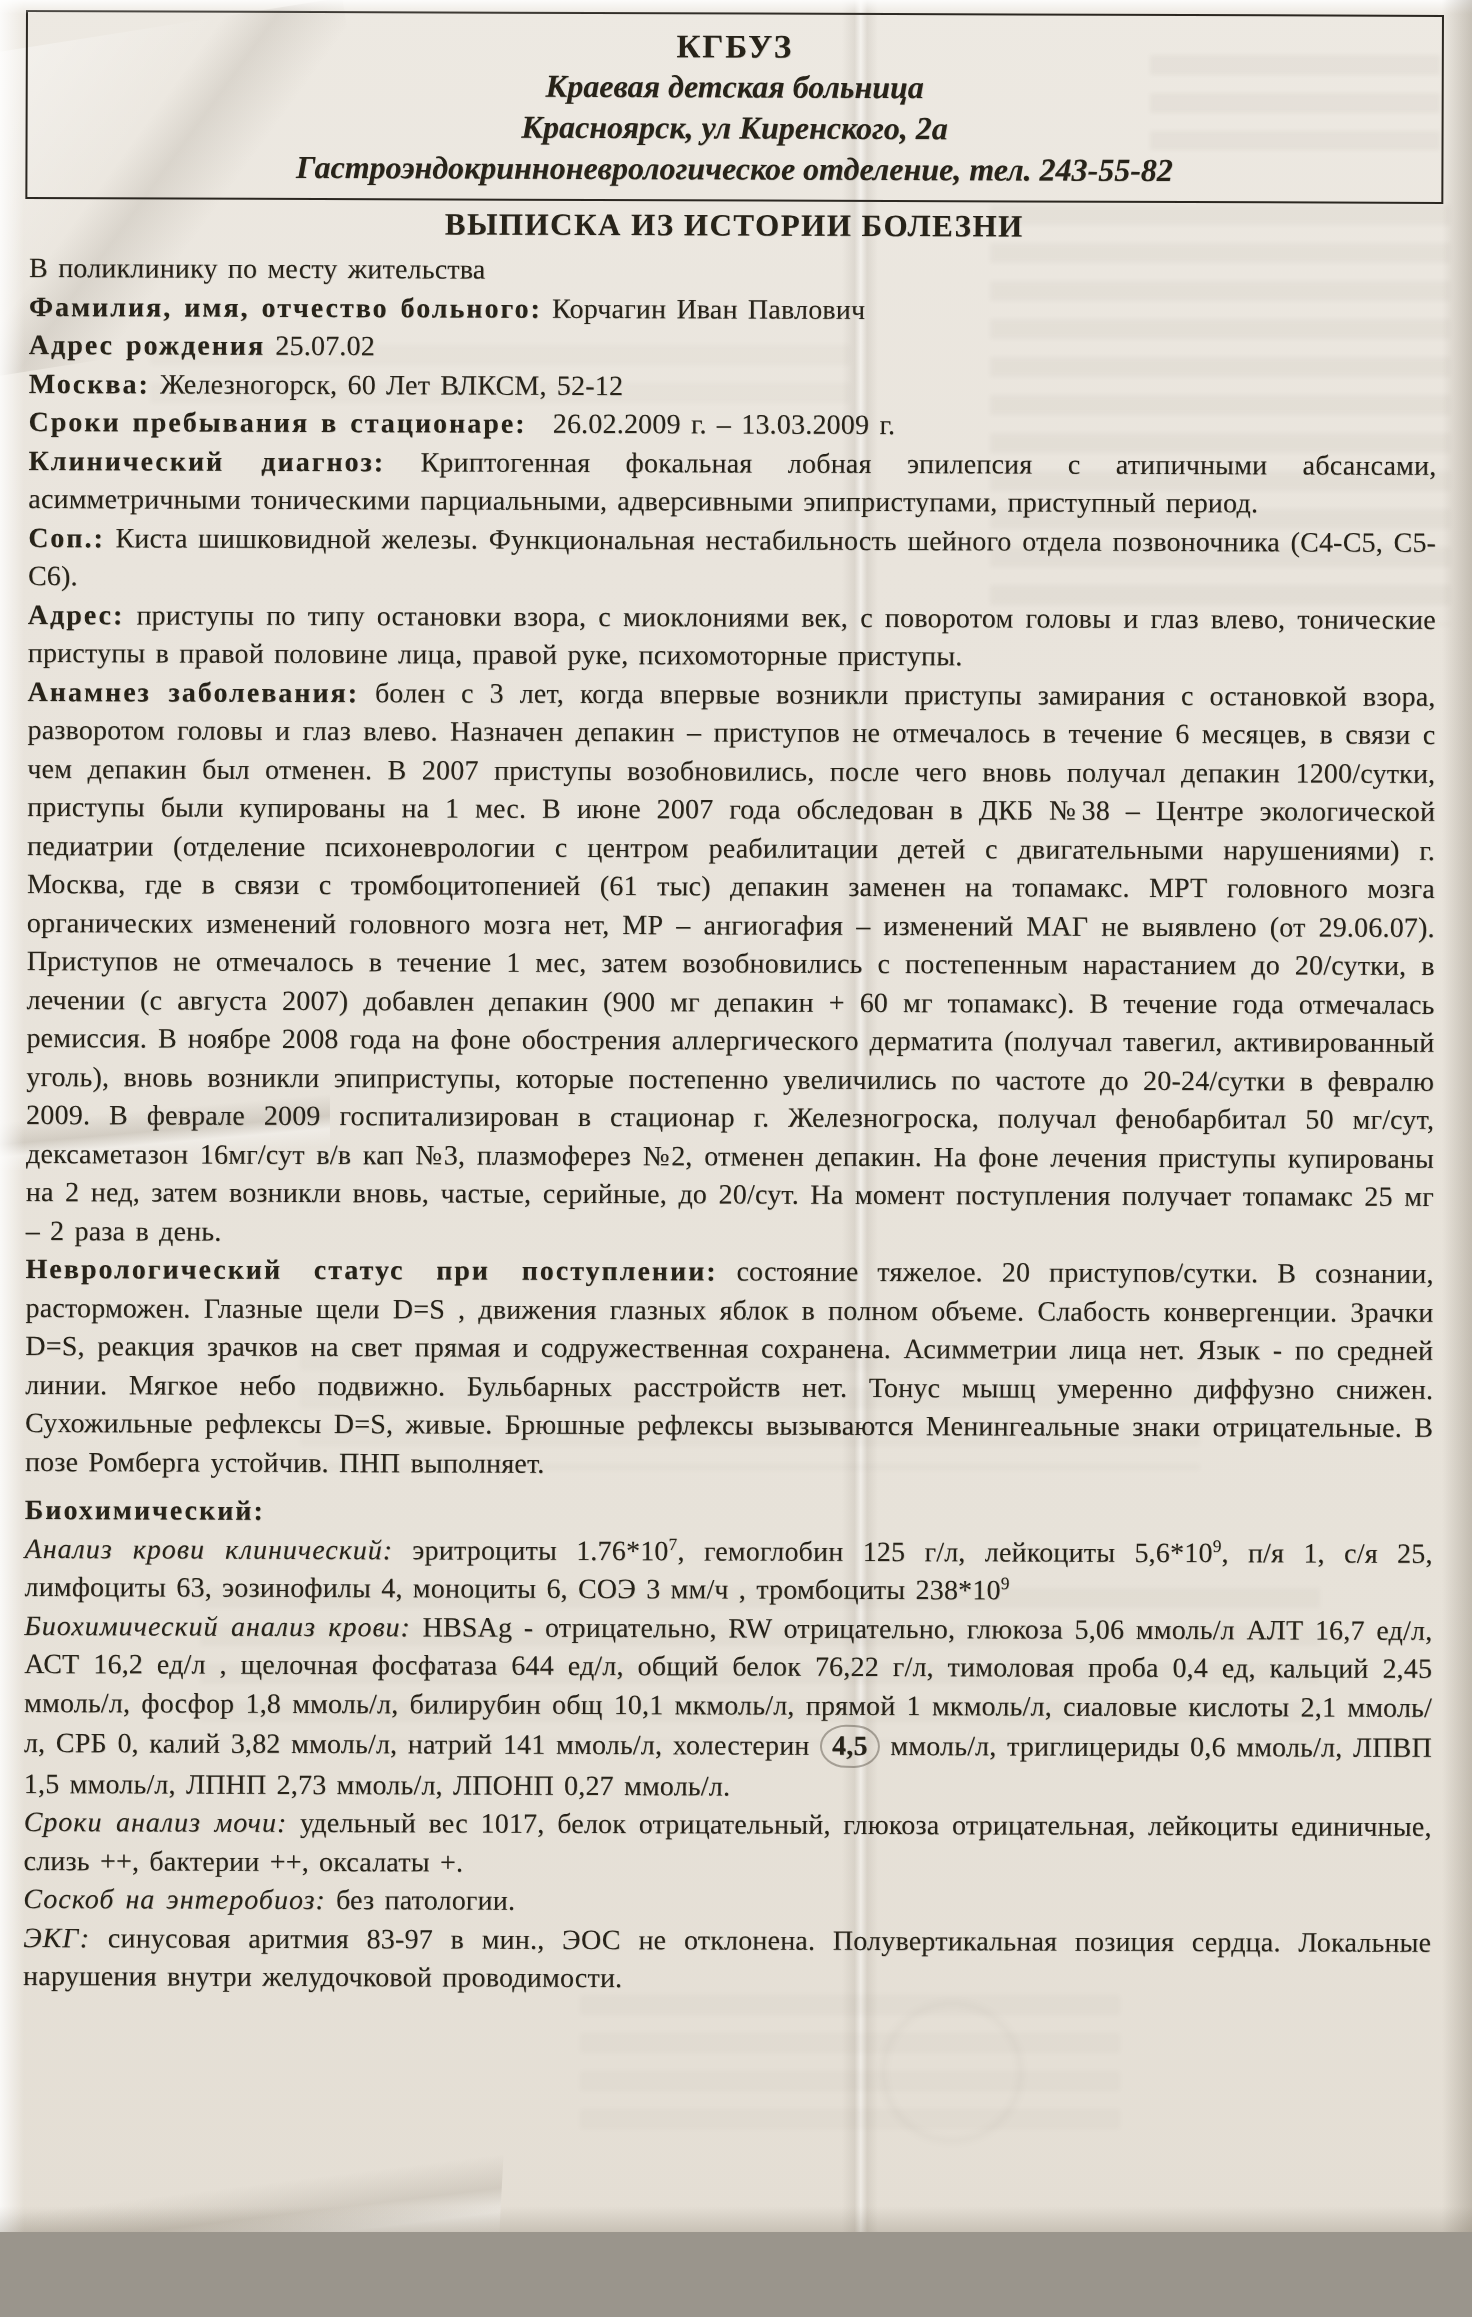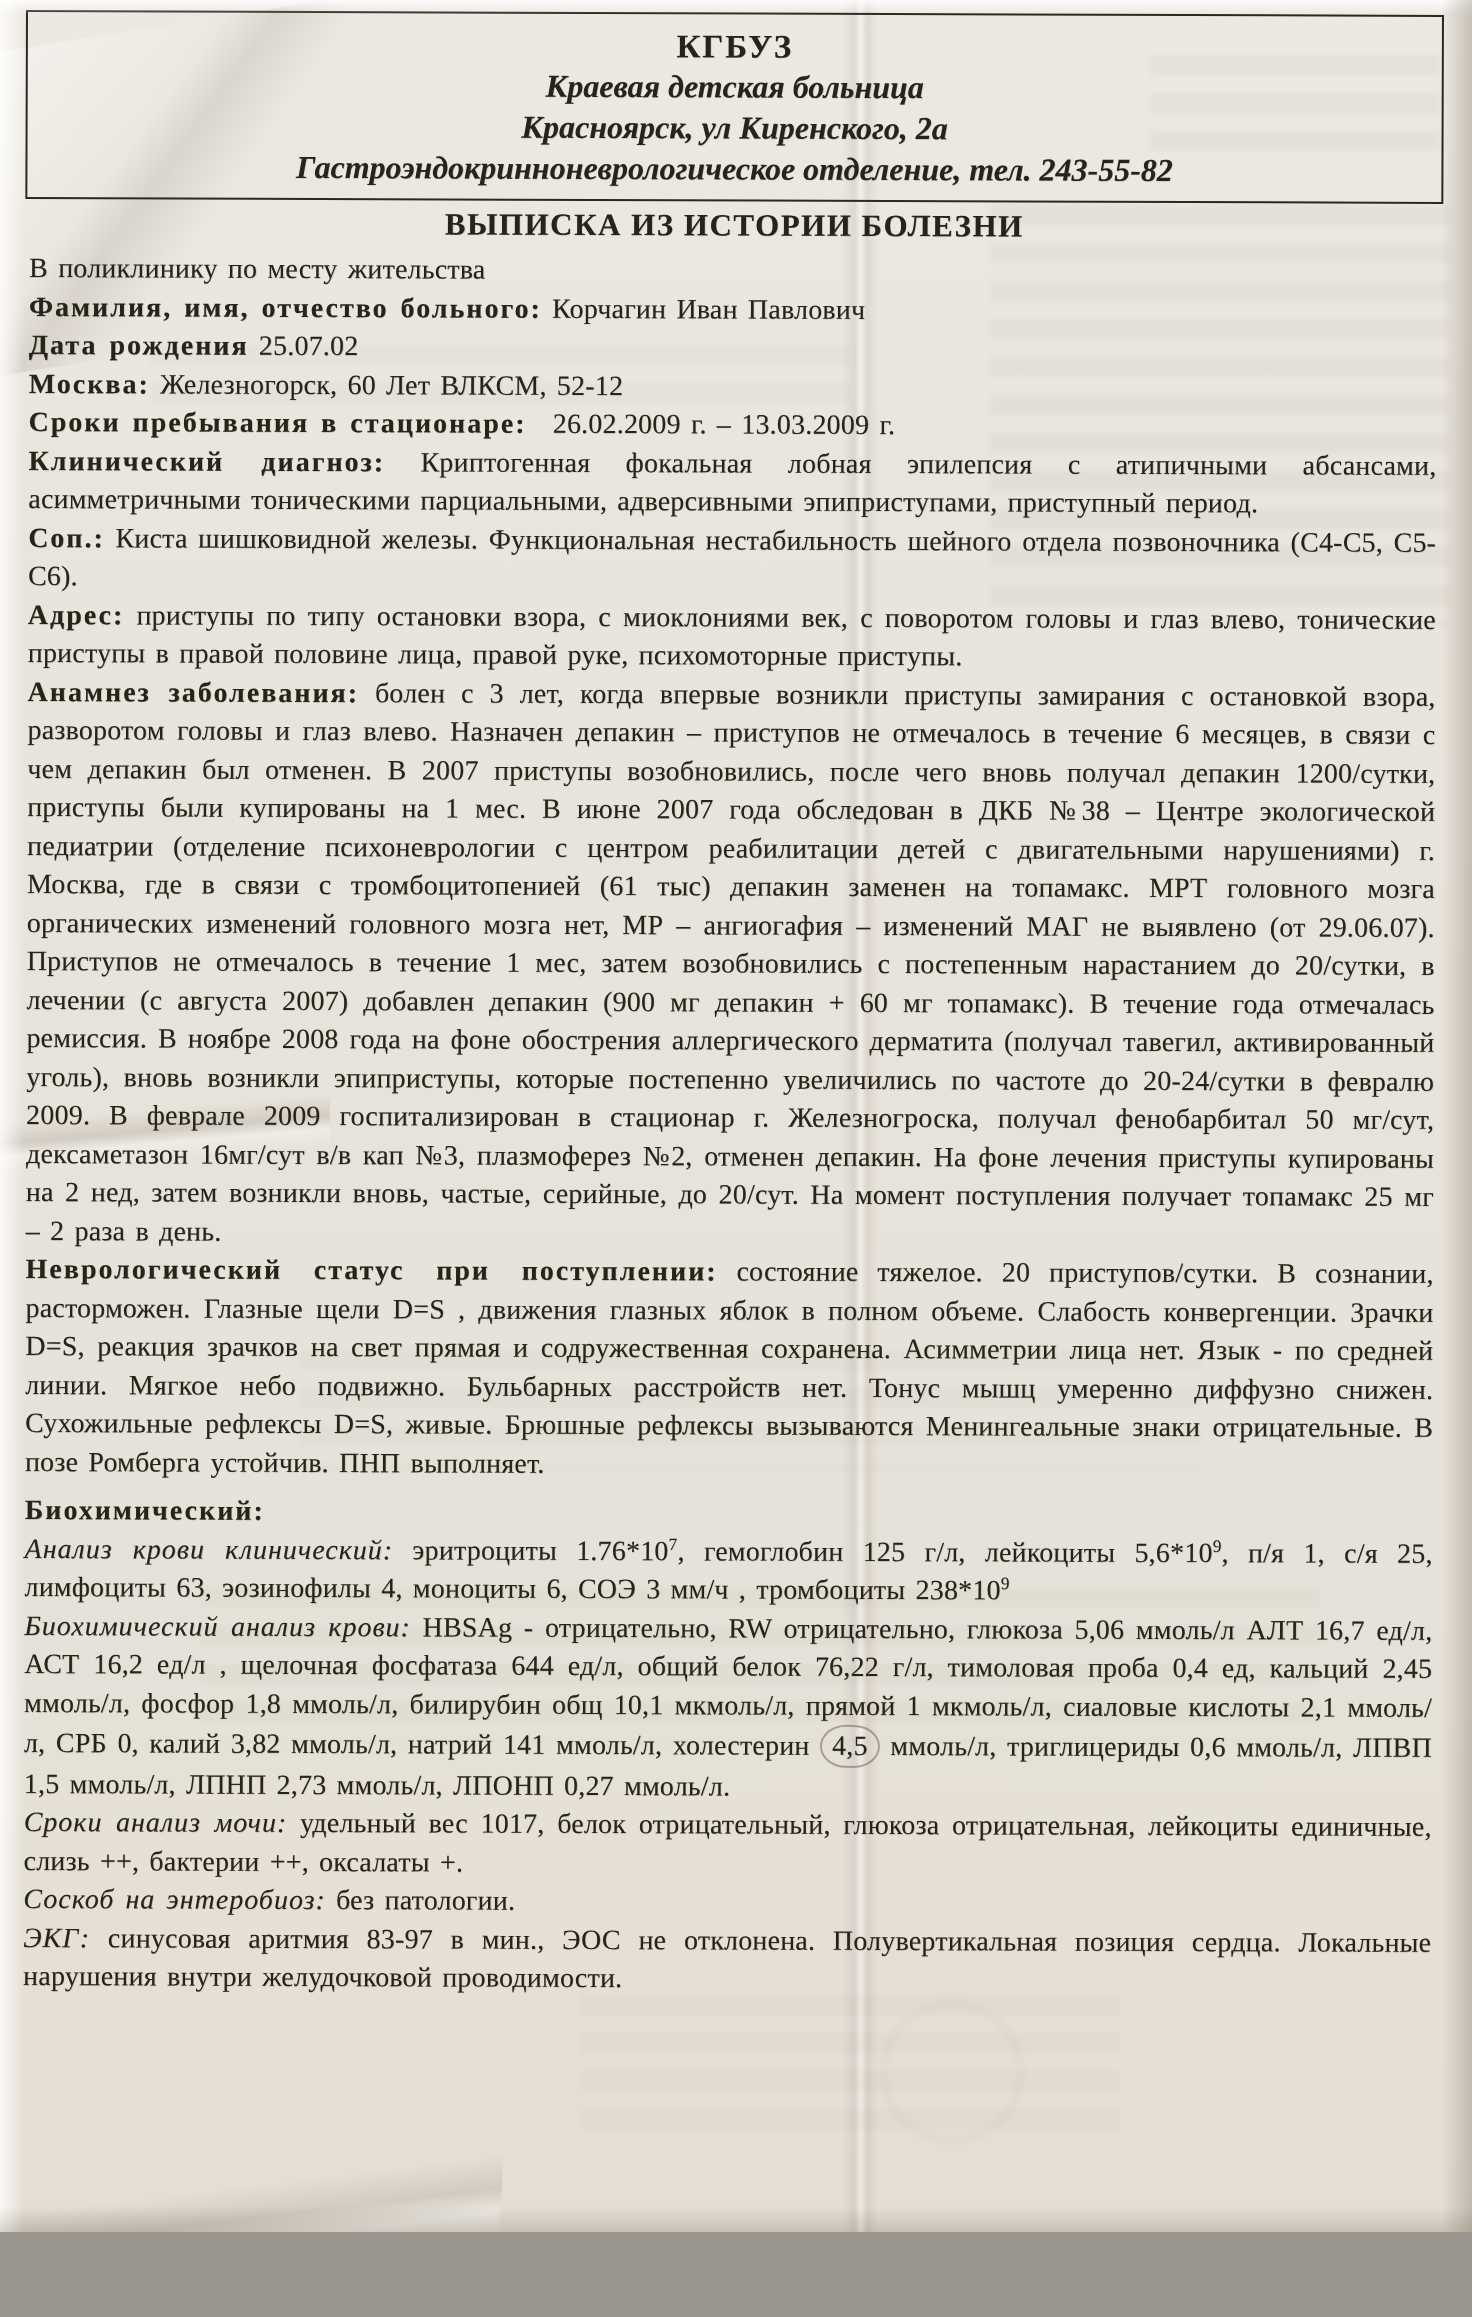--- a/index.html
+++ b/index.html
@@ -52,21 +52,21 @@
   .body-text{font-size:28px;line-height:38.5px;text-align:justify;
     letter-spacing:0.2px;word-spacing:3px;padding:0 6px 0 4px;}
   .body-text p{margin:0;}
   .lbl{font-weight:bold;letter-spacing:2px;}
   .wide{word-spacing:14px;}
   .lab-lbl{font-style:italic;letter-spacing:1px;}
   .gap-val{margin-left:16px;}
   .heading{margin-top:10px !important;}
   sup.sup{font-size:0.62em;vertical-align:super;line-height:0;}
   .circled{display:inline-block;border:2px solid rgba(84,78,66,0.45);
-    border-radius:50% / 58%;padding:0 10px;}
+    border-radius:50% / 58%;padding:0 10px;font-weight:bold;}
 </style>
 </head>
 <body>
 
 <div class="sheet">
 
   <div class="overlay fold-topleft"></div>
   <div class="overlay crease-vertical"></div>
   <div class="overlay crease-left-mid"></div>
   <div class="overlay crease-bottomleft"></div>
@@ -89,21 +89,21 @@
     </div>
 
     <div class="doc-title">ВЫПИСКА ИЗ ИСТОРИИ БОЛЕЗНИ</div>
 
     <div class="body-text">
 
       <p><span>В поликлинику по месту жительства</span></p>
 
       <p><span class="lbl">Фамилия, имя, отчество больного:</span> <span>Корчагин Иван Павлович</span></p>
 
-      <p><span class="lbl">Дата рождения</span> <span>25.07.02</span></p>
+      <p><span class="lbl">Адрес рождения</span> <span>25.07.02</span></p>
 
       <p><span class="lbl">Москва:</span> <span>Железногорск, 60 Лет ВЛКСМ, 52-12</span></p>
 
       <p><span class="lbl">Сроки пребывания в стационаре:</span> <span class="gap-val">26.02.2009 г. – 13.03.2009 г.</span></p>
 
       <p><span class="lbl">Клинический диагноз:</span> <span>Криптогенная фокальная лобная эпилепсия с атипичными абсансами, асимметричными тоническими парциальными, адверсивными эпиприступами, приступный период.</span></p>
 
       <p><span class="lbl">Соп.:</span> <span>Киста шишковидной железы. Функциональная нестабильность шейного отдела позвоночника (С4-С5, С5-С6).</span></p>
 
       <p><span class="lbl">Адрес:</span> <span>приступы по типу остановки взора, с миоклониями век, с поворотом головы и глаз влево, тонические приступы в правой половине лица, правой руке, психомоторные приступы.</span></p>

